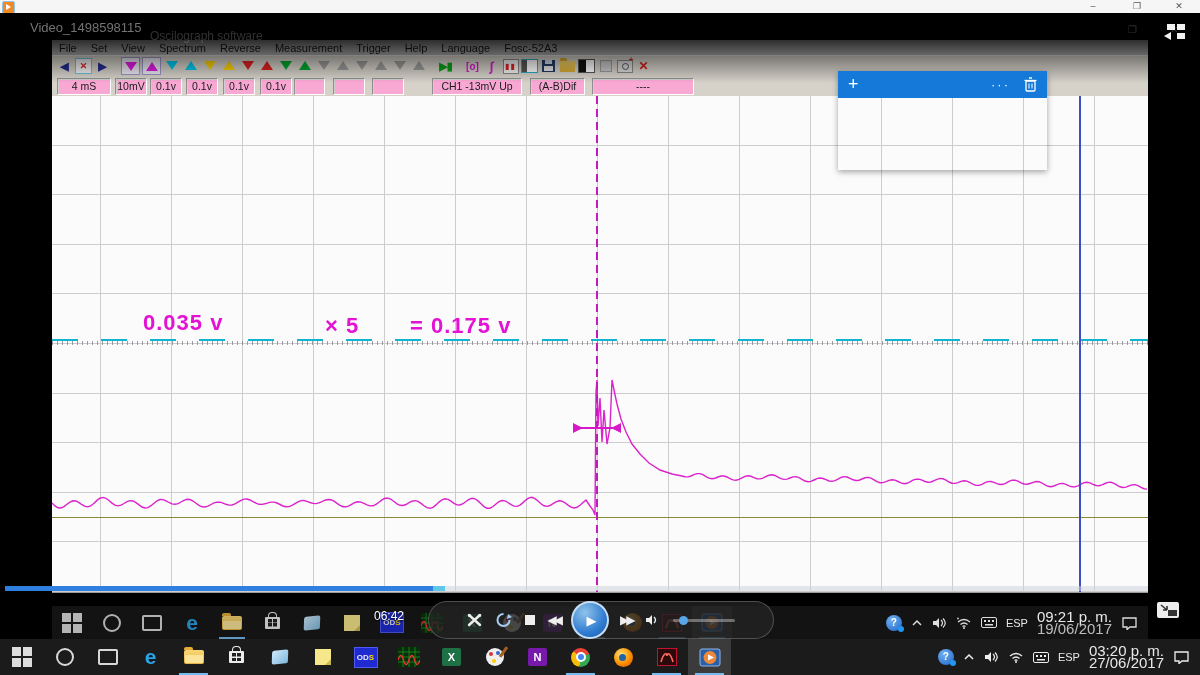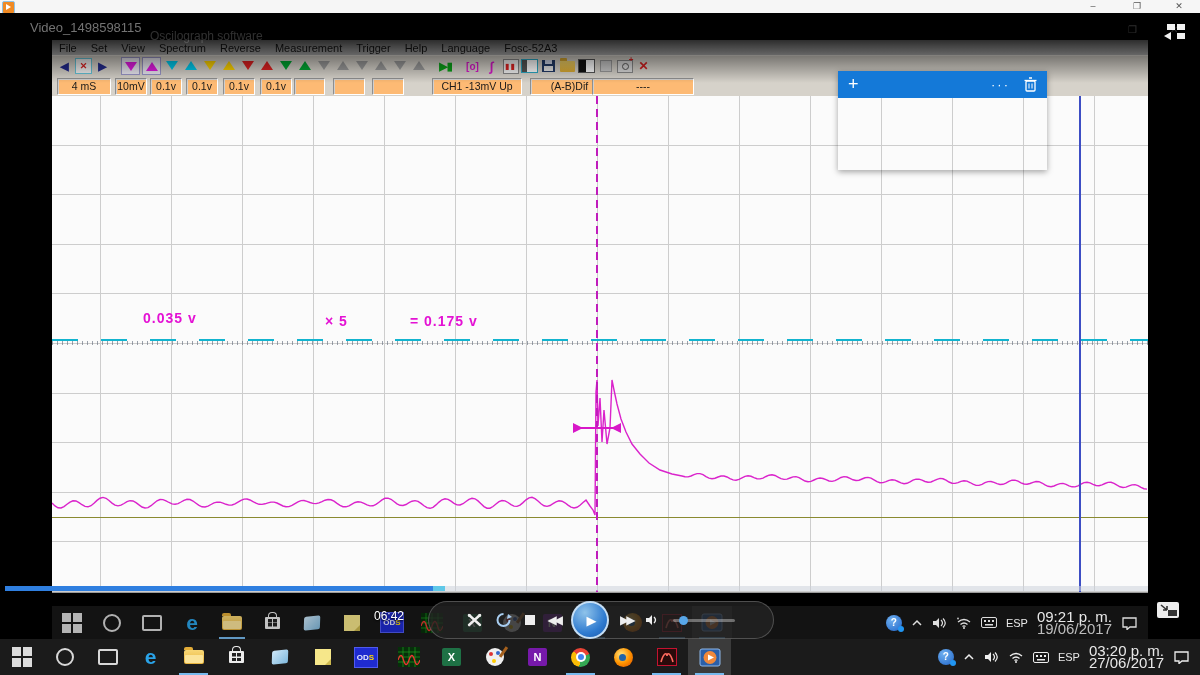--- a/index.html
+++ b/index.html
@@ -42,37 +42,37 @@
   .ofolder{width:15px;height:11px;background:linear-gradient(#f6d66a,#d8a830);border-radius:1px;position:relative;}
   .ofolder:before{content:"";position:absolute;left:0;top:-3px;width:7px;height:3px;background:#d8a830;border-radius:1px 1px 0 0;}
   .bw{width:15px;height:12px;border:1px solid #555;background:linear-gradient(90deg,#111 0 7px,#fff 7px);}
   .smallsq{width:10px;height:10px;border:1px solid #999;background:#c9c9c9;}
   .cam{width:14px;height:11px;background:#dcdcdc;border:1px solid #888;position:relative;}
   .cam:before{content:"";position:absolute;left:4px;top:2px;width:5px;height:5px;border:1px solid #555;border-radius:50%;}
   .cam:after{content:"+";position:absolute;right:-2px;top:-6px;color:#d22;font-size:8px;font-weight:bold;}
   .redx{color:#d42020;font-size:12px;font-weight:bold;}
 
   #scope-chanrow{left:52px;top:76px;width:1096px;height:20px;background:#d6d2ca;z-index:1;}
-  .chanbox{position:absolute;top:2px;height:15px;background:#fdba74;border:1px solid #8f8f8f;border-right-color:#fff;border-bottom-color:#fff;box-shadow:inset 1px 1px 0 #cfcfcf;font-size:10.5px;color:#1a1a1a;text-align:center;line-height:15px;white-space:nowrap;overflow:hidden;}
+  .chanbox{position:absolute;top:2px;height:15px;background:#f9a8d4;border:1px solid #8f8f8f;border-right-color:#fff;border-bottom-color:#fff;box-shadow:inset 1px 1px 0 #cfcfcf;font-size:10.5px;color:#1a1a1a;text-align:center;line-height:15px;white-space:nowrap;overflow:hidden;}
 
   
   #scope-plot{left:52px;top:96px;width:1096px;height:496px;background:#fbfbfb;border-bottom:1px solid #9a9a9a;
     background-image:repeating-linear-gradient(90deg,transparent 0 70px,#cdcdcd 70px 71px),repeating-linear-gradient(180deg,transparent 0 48.6px,#cdcdcd 48.6px 49.6px);
     background-position:-22px 0,0 0;z-index:1;}
   #zero-line{left:0;top:421px;width:1096px;height:1px;background:#8a8a30;}
   #ruler{left:0;top:243px;width:1096px;height:6px;}
   #ruler .dash{position:absolute;left:0;top:0;width:1096px;height:2px;background:repeating-linear-gradient(90deg,#12b4cf 0 26px,transparent 26px 49px);}
   #ruler .ticks{position:absolute;left:0;top:2px;width:1096px;height:4px;background:repeating-linear-gradient(90deg,rgba(100,110,125,.8) 0 1px,transparent 1px 5px);opacity:.8;}
   #vline-m{left:544px;top:0;width:2px;height:496px;background:repeating-linear-gradient(180deg,#c01cbc 0 8px,rgba(0,0,0,0) 8px 13px);}
   #vline-b{left:1027px;top:0;width:2px;height:496px;background:#3d4ec4;}
   #marker{left:521px;top:324px;width:48px;height:16px;}
   #marker .hl{position:absolute;left:6px;top:7px;width:36px;height:2px;background:#d817c8;}
   #marker .lt{position:absolute;left:0;top:3px;width:0;height:0;border-top:5px solid transparent;border-bottom:5px solid transparent;border-left:10px solid #d817c8;}
   #marker .rt{position:absolute;right:0;top:3px;width:0;height:0;border-top:5px solid transparent;border-bottom:5px solid transparent;border-right:10px solid #d817c8;}
-  .meas{position:absolute;color:#e412d4;font-weight:bold;font-size:14px;letter-spacing:1px;white-space:nowrap;}
+  .meas{position:absolute;color:#e412d4;font-weight:bold;font-size:22px;letter-spacing:1px;white-space:nowrap;}
 
   
   #hscroll{left:5px;top:586px;width:1143px;height:5px;background:rgba(205,212,220,.55);z-index:2;}
   #hscroll .thumb{position:absolute;left:0;top:0;width:428px;height:5px;background:#2f7fe0;}
   #hscroll .tip{position:absolute;left:428px;top:0;width:12px;height:5px;background:#5fc8e8;}
   #scope-status{left:52px;top:593px;width:1096px;height:13px;background:#d4d0c8;z-index:1;}
   .sbox{position:absolute;top:0;height:12px;background:#d8d5cd;border:1px solid #8f8f8f;border-right-color:#fff;border-bottom-color:#fff;font-size:10.5px;color:#111;line-height:12px;padding-left:4px;box-sizing:border-box;white-space:nowrap;overflow:hidden;}
 
   
   .tbar{display:flex;align-items:center;}
@@ -258,21 +258,21 @@
     <div class="tbtn">
         <span class="cam"></span>
       </div>
     <div class="tbtn">
         <span class="redx">✕</span>
       </div>
   </div>
 
   <div class="abs" id="scope-chanrow">
     <div class="chanbox" style="left:380px;width:88px;">CH1 -13mV Up</div>
-    <div class="chanbox" style="left:478px;width:53px;padding-left:12px;">(A-B)Dif</div>
+    <div class="chanbox" style="left:478px;width:53px;">(A-B)Dif</div>
     <div class="chanbox" style="left:540px;width:100px;">----</div>
   <div class="chanbox" style="left: 5px; width: 52px;">4 mS</div>
       <div class="chanbox" style="left: 63px; width: 30px;">10mV</div>
       <div class="chanbox" style="left: 98px; width: 30px;">0.1v</div>
       <div class="chanbox" style="left: 134px; width: 30px;">0.1v</div>
       <div class="chanbox" style="left: 171px; width: 30px;">0.1v</div>
       <div class="chanbox" style="left: 208px; width: 30px;">0.1v</div>
       <div class="chanbox" style="left: 242px; width: 29px;"></div>
       <div class="chanbox" style="left: 281px; width: 30px;"></div>
       <div class="chanbox" style="left: 320px; width: 30px;"></div>

